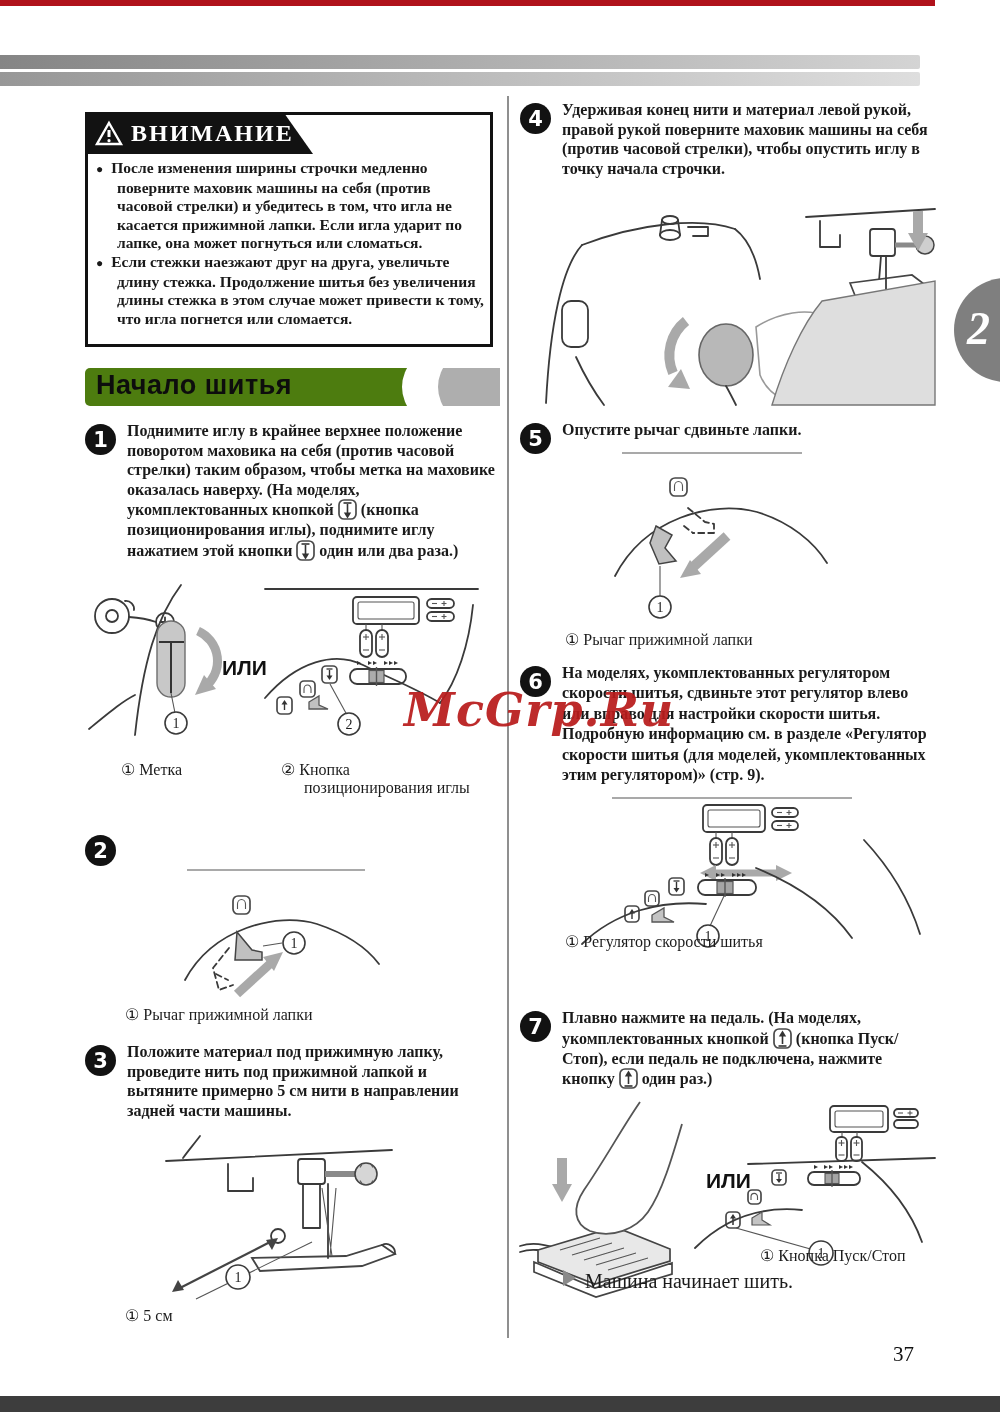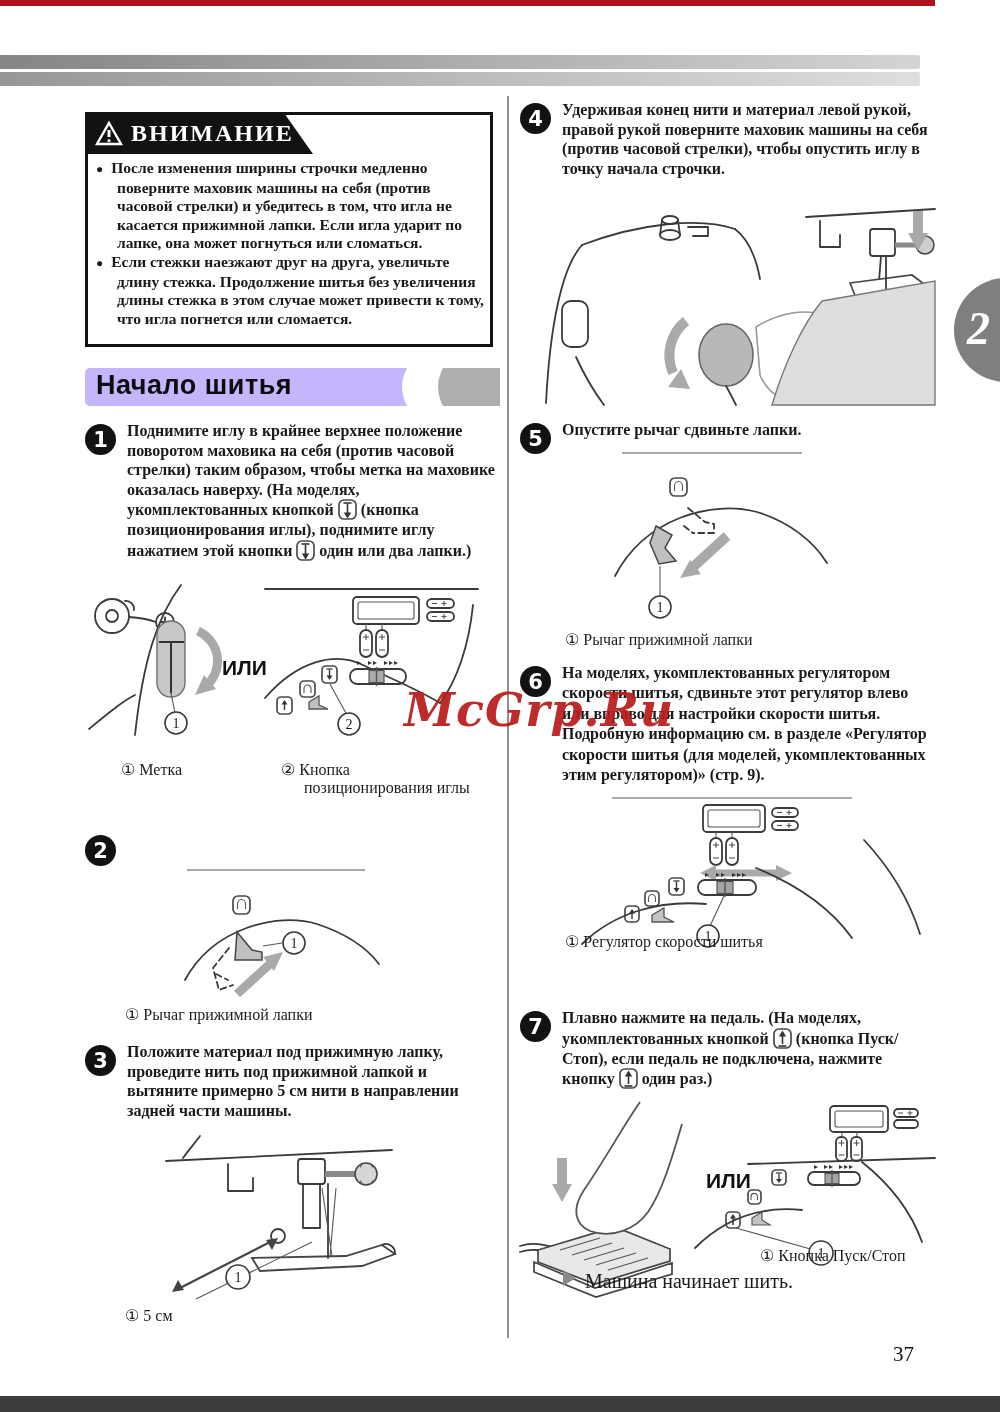--- a/index.html
+++ b/index.html
@@ -25,21 +25,21 @@
   
   .warnbox{left:85px;top:112px;width:402px;height:229px;border:3px solid #121212;background:#fff;}
   .warn-banner{position:absolute;left:-3px;top:-3px;width:228px;height:42px;background:#121212;
                clip-path:polygon(0 0,87% 0,100% 100%,0 100%);display:flex;align-items:center;padding-left:10px;box-sizing:border-box;}
   .warn-banner .t{color:#fff;font:bold 24px "Liberation Serif",serif;letter-spacing:2px;margin-left:8px;}
   .warn-body{position:absolute;left:8px;top:44px;width:388px;}
   .warn-body .li{font:bold 15.5px "Liberation Serif",serif;line-height:18.6px;padding-left:21px;text-indent:-21px;}
   .warn-body .li::before{content:"●";font-size:12px;margin-right:8px;}
 
   
-  .section-bar{left:85px;top:368px;width:415px;height:38px;background:#c4b5fd;border-radius:5px 0 0 5px;overflow:hidden;}
+  .section-bar{left:85px;top:368px;width:415px;height:38px;background:#4d7c0f;border-radius:5px 0 0 5px;overflow:hidden;}
   .section-bar .t{position:absolute;left:11px;top:2px;font:bold 27px "Liberation Sans",sans-serif;color:#0d0d0d;letter-spacing:.5px;}
   .cres-w{position:absolute;right:22px;top:-19px;width:76px;height:76px;border-radius:50%;background:#fff;}
   .cres-g{position:absolute;right:-14px;top:-19px;width:76px;height:76px;border-radius:50%;background:#aeaeae;}
 
   
   .step{position:absolute;}
   .stepnum{position:absolute;left:0;top:3px;width:31px;height:31px;border-radius:50%;background:#121212;color:#fff;
            font:bold 21px "DejaVu Sans",sans-serif;display:flex;align-items:center;justify-content:center;}
   .steptext{margin:0 0 0 42px;font:bold 16px "Liberation Serif",serif;line-height:19.6px;}
   .steptext.wide{line-height:20.4px;}
@@ -105,21 +105,21 @@
     <p class="steptext"><span>Поднимите иглу в крайнее верхнее положение поворотом маховика на себя (против часовой стрелки) таким образом, чтобы метка на маховике оказалась наверху. (На моделях, укомплектованных кнопкой</span><svg class="btn-ic" width="19" height="21">
           <rect x="1" y="1" width="17" height="19" rx="5" class="icbox"></rect>
           <line x1="9.5" y1="5" x2="9.5" y2="16" stroke="#333" stroke-width="1.6"></line>
           <polygon points="9.5,19.5 5.8,13.5 13.2,13.5" fill="#333"></polygon>
           <line x1="5.5" y1="4" x2="13.5" y2="4" stroke="#333" stroke-width="1.6"></line>
         </svg><span>(кнопка позиционирования иглы), поднимите иглу нажатием этой кнопки</span><svg class="btn-ic" width="19" height="21">
           <rect x="1" y="1" width="17" height="19" rx="5" class="icbox"></rect>
           <line x1="9.5" y1="5" x2="9.5" y2="16" stroke="#333" stroke-width="1.6"></line>
           <polygon points="9.5,19.5 5.8,13.5 13.2,13.5" fill="#333"></polygon>
           <line x1="5.5" y1="4" x2="13.5" y2="4" stroke="#333" stroke-width="1.6"></line>
-        </svg><span>один или два лапки.)</span></p>
+        </svg><span>один или два раза.)</span></p>
   </div>
 
   <svg class="abs" style="left:85px;top:583px" width="410" height="155" viewBox="0 0 410 155">
 
     <path class="ln" d="M96,2 C72,34 58,78 50,152"></path>
     <path class="ln" d="M4,146 C26,128 38,118 50,112"></path>
     <circle class="ln" cx="27" cy="33" r="17"></circle>
     <circle class="ln" cx="27" cy="33" r="6"></circle>
     <path class="ln" d="M40,18 a8 8 0 0 1 9 9"></path>
     <circle class="ln" cx="80" cy="39" r="9"></circle>

